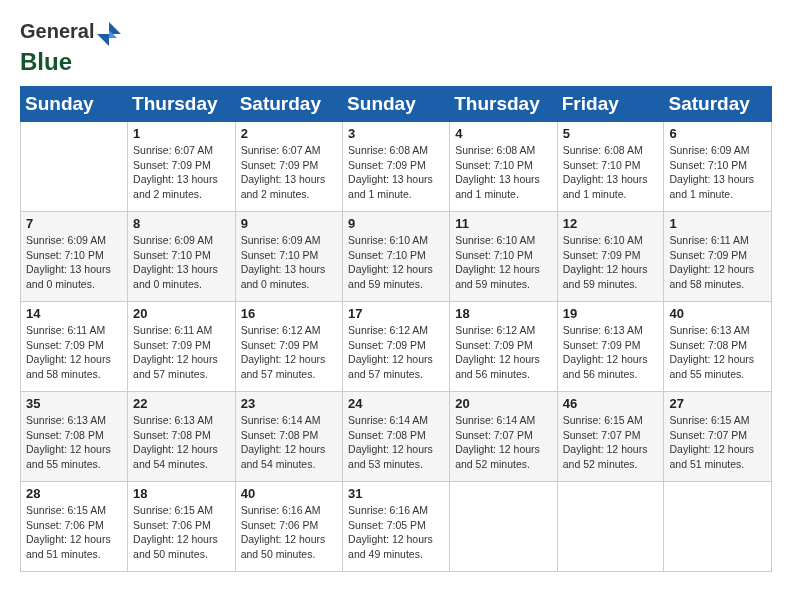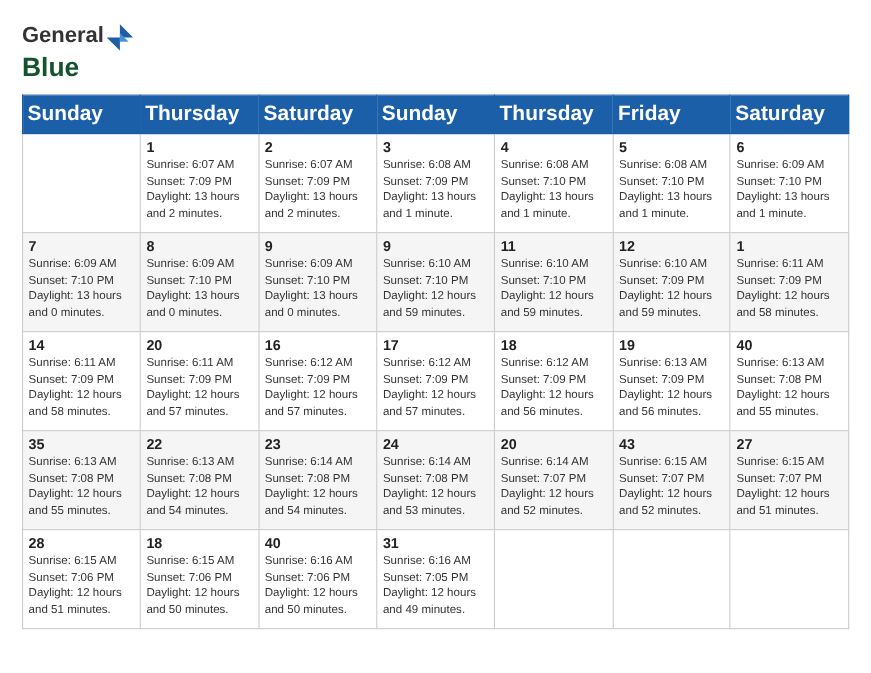--- a/index.html
+++ b/index.html
@@ -210,21 +210,21 @@
         </td>
         <td>
           <div class="day-number">24</div>
           <div class="day-info">Sunrise: 6:14 AM<br>Sunset: 7:08 PM<br>Daylight: 12 hours and 53 minutes.</div>
         </td>
         <td>
           <div class="day-number">20</div>
           <div class="day-info">Sunrise: 6:14 AM<br>Sunset: 7:07 PM<br>Daylight: 12 hours and 52 minutes.</div>
         </td>
         <td>
-          <div class="day-number">43</div>
+          <div class="day-number">46</div>
           <div class="day-info">Sunrise: 6:15 AM<br>Sunset: 7:07 PM<br>Daylight: 12 hours and 52 minutes.</div>
         </td>
         <td>
           <div class="day-number">27</div>
           <div class="day-info">Sunrise: 6:15 AM<br>Sunset: 7:07 PM<br>Daylight: 12 hours and 51 minutes.</div>
         </td>
       </tr>
       <tr>
         <td>
           <div class="day-number">28</div>

